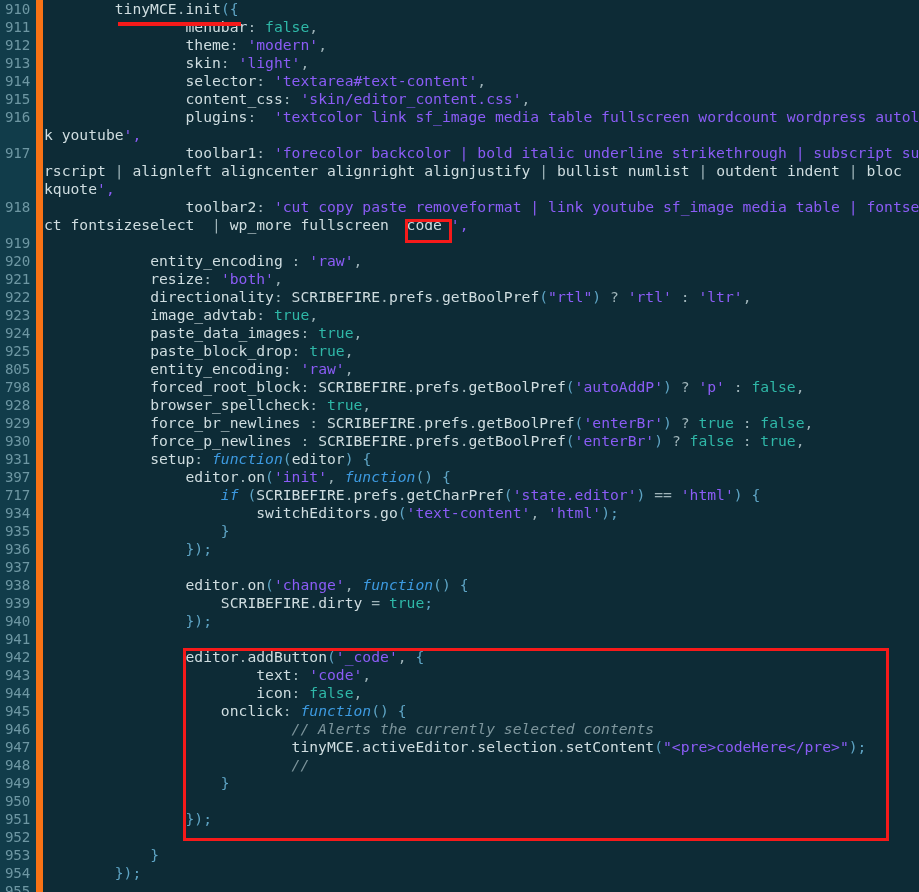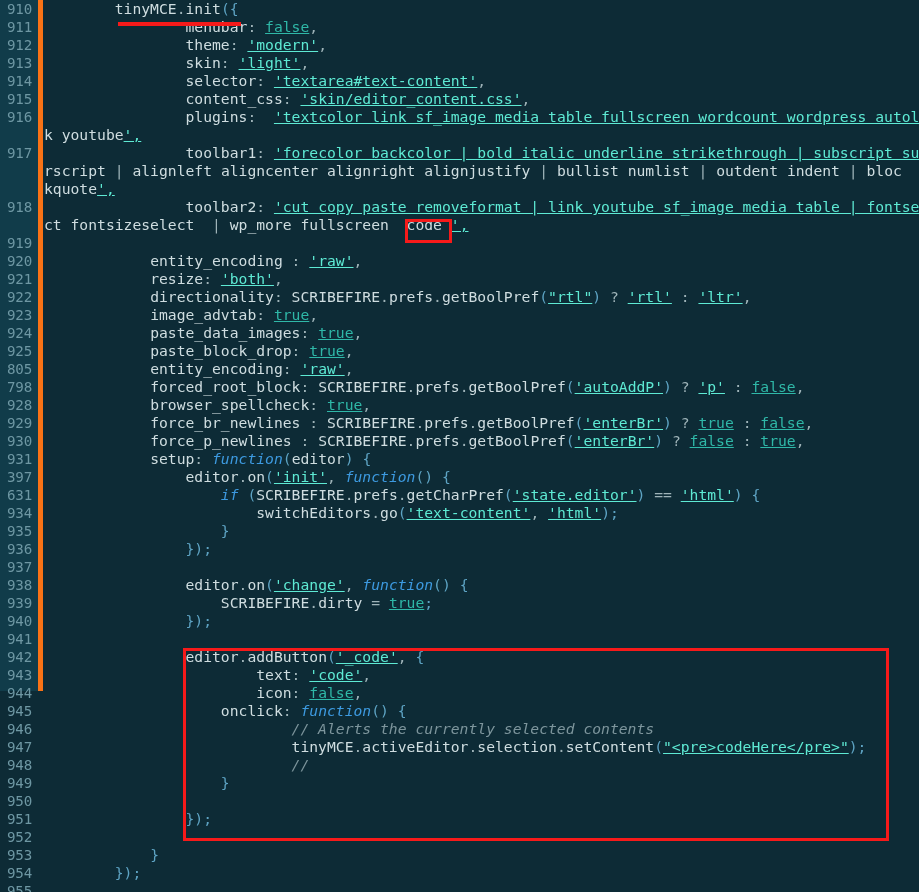--- a/index.html
+++ b/index.html
@@ -16,23 +16,23 @@
     overflow: hidden;
     font-family: "DejaVu Sans Mono", "Liberation Mono", monospace;
     font-size: 14.7px;
     line-height: 18px;
   }
   
   #gutter {
     position: absolute;
     left: 0; top: 0;
     width: 43px;
-    height: 691px;
+    height: 892px;
     background: #113c4a;
-    border-right: 5px solid #f97316;
+    border-right: 7px solid #f97316;
     box-sizing: border-box;
   }
   #gutter .ln {
     height: 18px;
     line-height: 18px;
     color: #6e97a3;
     text-align: right;
     padding-right: 6px;
     font-size: 14.2px;
     letter-spacing: -0.2px;
@@ -46,23 +46,23 @@
     color: #c9d6d9;
     white-space: pre;
   }
   #code .row {
     height: 18px;
     line-height: 18px;
     white-space: pre;
   }
   
   .t-plain  { color: #cfdde0; }
-  .t-str    { color: #5eead4; text-decoration: underline; }
+  .t-str    { color: #8b5cf6; }
   .t-kw     { color: #3d9ae0; font-style: italic; }
-  .t-bool   { color: #2fb8a8; text-decoration: underline; }
+  .t-bool   { color: #2fb8a8; }
   .t-com    { color: #7d959c; font-style: italic; }
   .t-punc   { color: #9fb4b9; }
   .t-brace  { color: #5ea4c4; }
 
   
   .annot {
     position: absolute;
     pointer-events: none;
   }
   #underline-910 {
@@ -115,21 +115,21 @@
       <div class="ln">923</div>
       <div class="ln">924</div>
       <div class="ln">925</div>
       <div class="ln">805</div>
       <div class="ln">798</div>
       <div class="ln">928</div>
       <div class="ln">929</div>
       <div class="ln">930</div>
       <div class="ln">931</div>
       <div class="ln">397</div>
-      <div class="ln">631</div>
+      <div class="ln">717</div>
       <div class="ln">934</div>
       <div class="ln">935</div>
       <div class="ln">936</div>
       <div class="ln">937</div>
       <div class="ln">938</div>
       <div class="ln">939</div>
       <div class="ln">940</div>
       <div class="ln">941</div>
       <div class="ln">942</div>
       <div class="ln">943</div>

